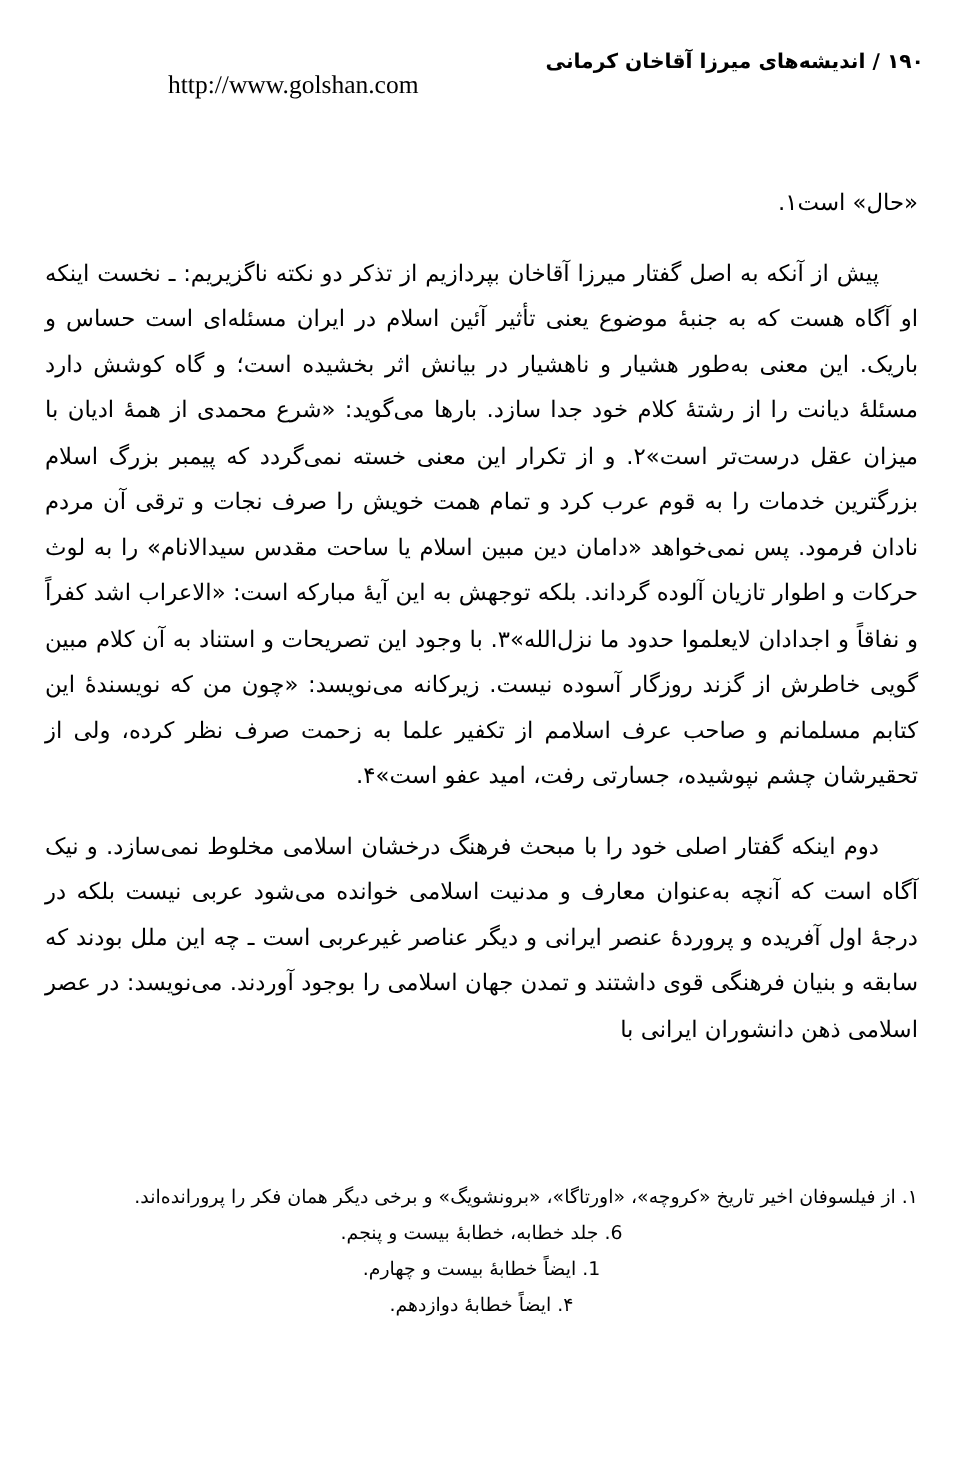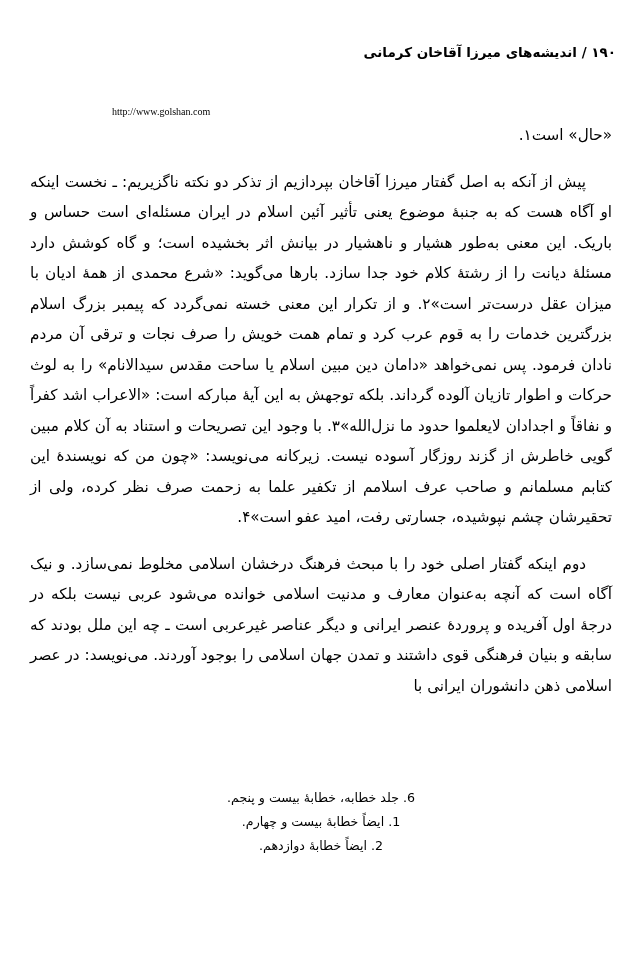--- a/index.html
+++ b/index.html
@@ -11,45 +11,44 @@
     position: relative;
     width: 642px;
     height: 975px;
     background: #ffffff;
     overflow: hidden;
     font-family: "DejaVu Sans", sans-serif;
     color: #000000;
   }
   .header {
     position: absolute;
-    top: 44px;
+    top: 33px;
     left: 0;
     right: 0;
     height: 26px;
   }
   .header-title {
     position: absolute;
     right: 26px;
     top: 0;
     font-size: 13.5px;
     font-weight: bold;
     letter-spacing: 0px;
     white-space: nowrap;
     direction: rtl;
   }
   .header-url {
     position: absolute;
     left: 112px;
     top: 14px;
-    font-size: 10px;
+    font-size: 17px;
     font-family: "Liberation Serif", serif;
     color: #000;
     direction: ltr;
     white-space: nowrap;
-    margin-top: 48px;
   }
   .body-text {
     position: absolute;
     top: 104px;
     right: 30px;
     left: 30px;
     direction: rtl;
     text-align: justify;
     font-size: 15.2px;
     line-height: 30.5px;
@@ -92,18 +91,19 @@
     <div class="header-url">http://www.golshan.com</div>
   </div>
 
   <div class="body-text">
     <p class="para">«حال» است۱.</p>
     <p class="para indent">پیش از آنکه به اصل گفتار میرزا آقاخان بپردازیم از تذکر دو نکته ناگزیریم: ـ نخست اینکه او آگاه هست که به جنبهٔ موضوع یعنی تأثیر آئین اسلام در ایران مسئله‌ای است حساس و باریک. این معنی به‌طور هشیار و ناهشیار در بیانش اثر بخشیده است؛ و گاه کوشش دارد مسئلهٔ دیانت را از رشتهٔ کلام خود جدا سازد. بارها می‌گوید: «شرع محمدی از همهٔ ادیان با میزان عقل درست‌تر است»۲. و از تکرار این معنی خسته نمی‌گردد که پیمبر بزرگ اسلام بزرگترین خدمات را به قوم عرب کرد و تمام همت خویش را صرف نجات و ترقی آن مردم نادان فرمود. پس نمی‌خواهد «دامان دین مبین اسلام یا ساحت مقدس سیدالانام» را به لوث حرکات و اطوار تازیان آلوده گرداند. بلکه توجهش به این آیهٔ مبارکه است: «الاعراب اشد کفراً و نفاقاً و اجدادان لایعلموا حدود ما نزل‌الله»۳. با وجود این تصریحات و استناد به آن کلام مبین گویی خاطرش از گزند روزگار آسوده نیست. زیرکانه می‌نویسد: «چون من که نویسندهٔ این کتابم مسلمانم و صاحب عرف اسلامم از تکفیر علما به زحمت صرف نظر کرده، ولی از تحقیرشان چشم نپوشیده، جسارتی رفت، امید عفو است»۴.</p>
     <p class="para indent">دوم اینکه گفتار اصلی خود را با مبحث فرهنگ درخشان اسلامی مخلوط نمی‌سازد. و نیک آگاه است که آنچه به‌عنوان معارف و مدنیت اسلامی خوانده می‌شود عربی نیست بلکه در درجهٔ اول آفریده و پروردهٔ عنصر ایرانی و دیگر عناصر غیرعربی است ـ چه این ملل بودند که سابقه و بنیان فرهنگی قوی داشتند و تمدن جهان اسلامی را بوجود آوردند. می‌نویسد: در عصر اسلامی ذهن دانشوران ایرانی با</p>
   </div>
 
   <div class="footnotes">
+    <p class="fn first">۱. از فیلسوفان اخیر تاریخ «کروچه»، «اورتاگا»، «برونشویگ» و برخی دیگر همان فکر را پرورانده‌اند.</p>
     <p class="fn center">6. جلد خطابه، خطابهٔ بیست و پنجم.</p>
     <p class="fn center">1. ایضاً خطابهٔ بیست و چهارم.</p>
-    <p class="fn center">2. ایضاً خطابهٔ دوازدهم.</p>
+    <p class="fn center">۴. ایضاً خطابهٔ دوازدهم.</p>
   </div>
 
 </div>
 
 </body></html>

